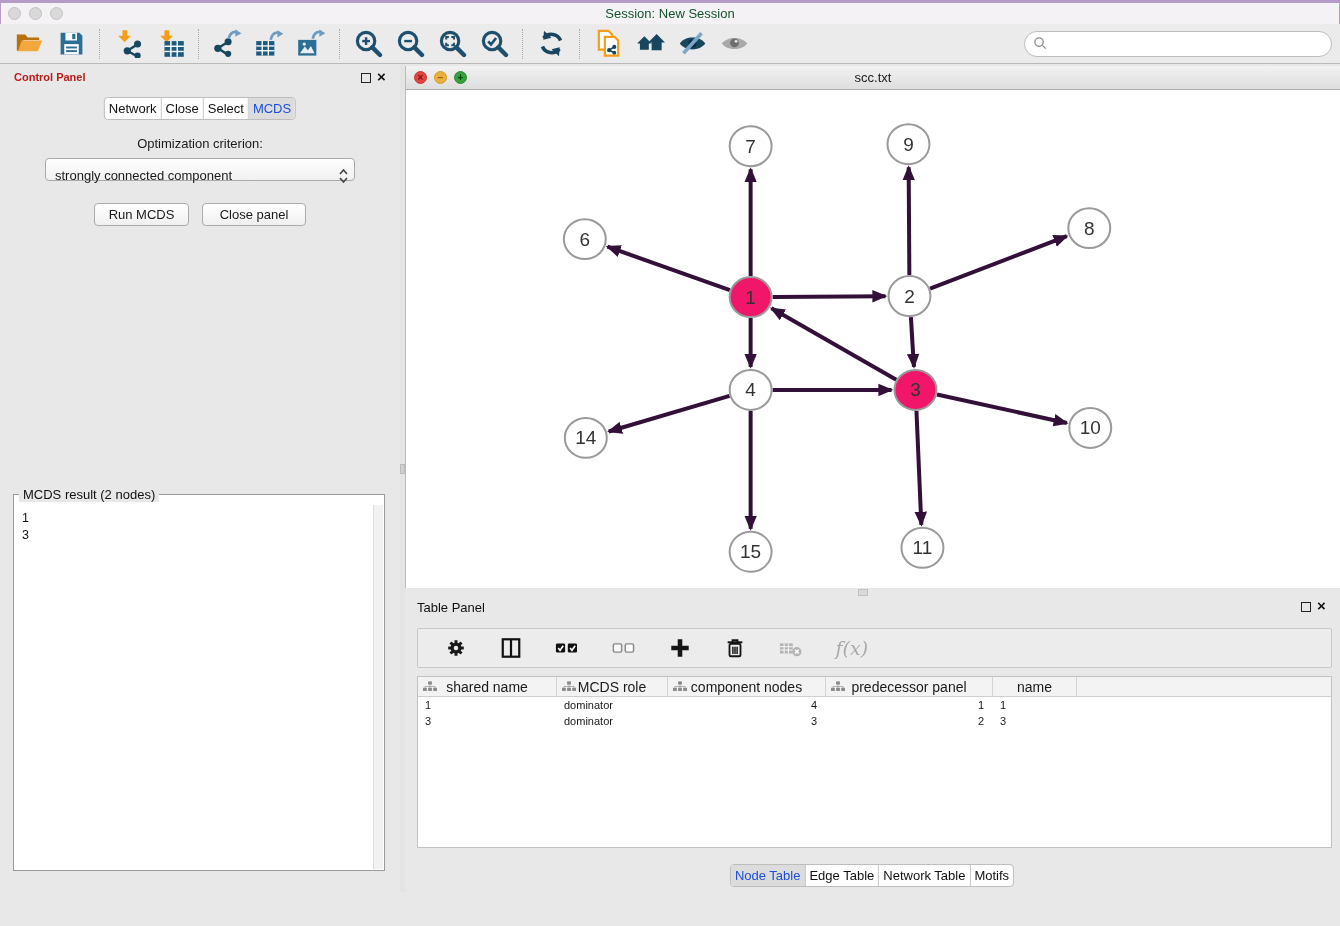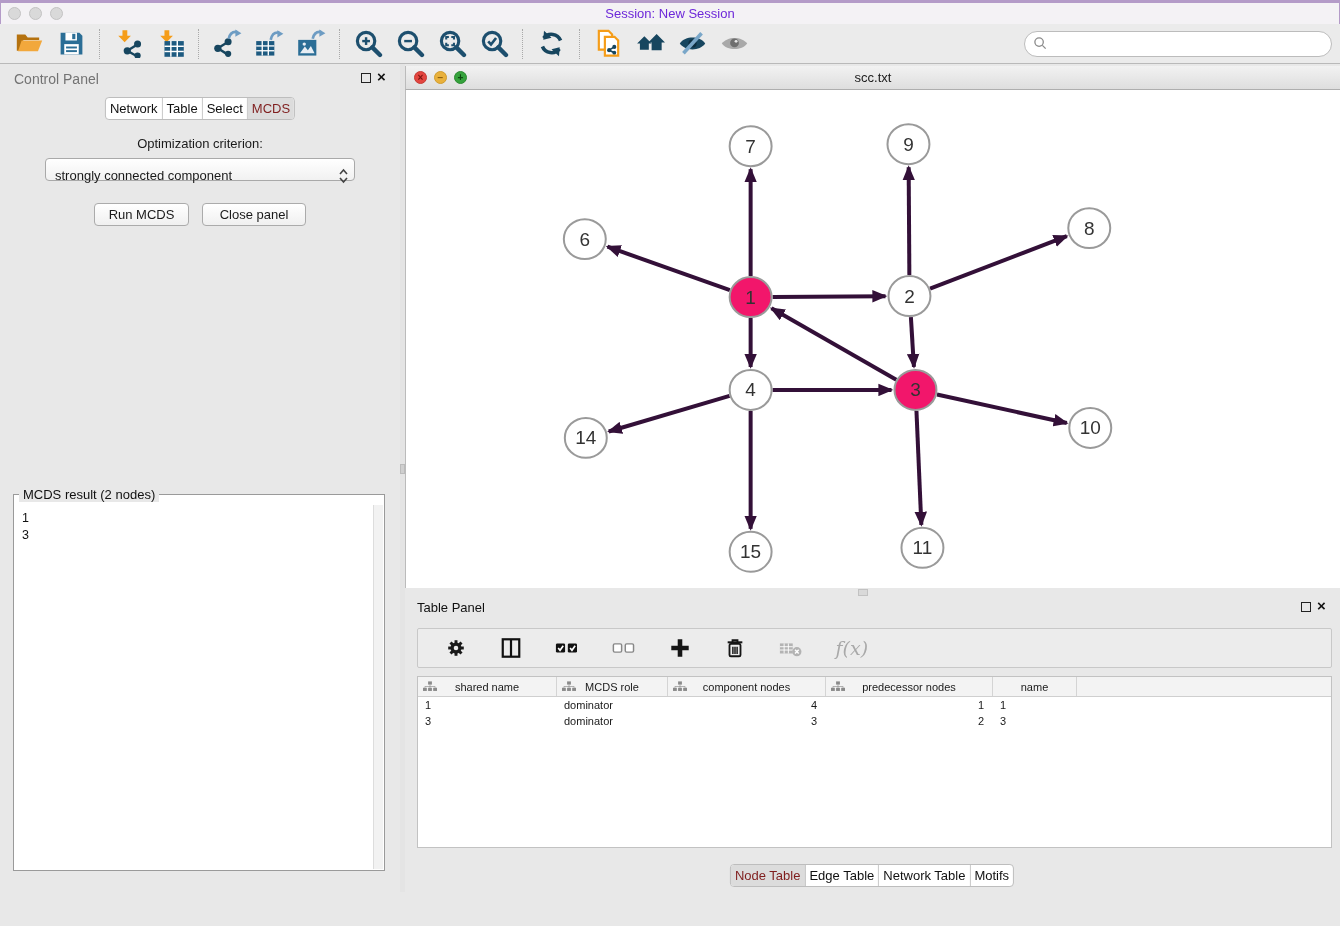--- a/index.html
+++ b/index.html
@@ -1,37 +1,37 @@
 <!DOCTYPE html>
 <html><head>
 <meta charset="utf-8">
 <style>
   html,body{margin:0;padding:0;}
   body{width:1340px;height:926px;background:#e8e8e8;font-family:"Liberation Sans",sans-serif;color:#1a1a1a;overflow:hidden;}
   #root{position:relative;width:1340px;height:926px;}
   
   #titlebar{position:absolute;left:0;top:0;width:1340px;height:24px;background:#f4f2f5;border-top:3px solid #b49bc8;box-sizing:border-box;border-left:1px solid #b49bc8;border-right:1px solid #b49bc8;}
-  #window-title{position:absolute;left:0;top:3px;width:100%;text-align:center;font-size:13px;color:#6d28d9;}
+  #window-title{position:absolute;left:0;top:3px;width:100%;text-align:center;font-size:13px;color:#14532d;}
   .tl-dot{position:absolute;top:4px;width:13px;height:13px;border-radius:50%;background:#d9d9d9;border:1px solid #c3c3c3;box-sizing:border-box;}
   
   #toolbar{position:absolute;left:0;top:24px;width:1340px;height:40px;background:#ebebeb;border-bottom:1px solid #b9b9b9;box-sizing:border-box;display:flex;align-items:center;padding:0 8px;}
   .tbi{width:38px;height:34px;display:flex;align-items:center;justify-content:center;margin:0 2px;flex:0 0 auto;}
   .tbi svg{width:29px;height:29px;}
   .sep{height:30px;border-left:1px dotted #a9a9a9;margin:0 7px;flex:0 0 auto;}
   #search-wrap{margin-left:auto;width:290px;height:24px;border:1px solid #bcbcbc;border-radius:13px;background:#fff;display:flex;align-items:center;padding:0 8px;gap:4px;}
   #search-wrap input{border:none;outline:none;flex:1;font-size:12px;background:transparent;font-family:"Liberation Sans",sans-serif;}
   
-  #cp-title{position:absolute;left:14px;top:71px;font-size:14px;color:#737373;}
+  #cp-title{position:absolute;left:14px;top:71px;font-size:11px;color:#b91c1c;font-weight:bold;}
   .float-ic{width:10px;height:10px;border:1.6px solid #222;box-sizing:border-box;display:inline-block;}
   .close-ic{font-size:15px;font-weight:bold;color:#111;line-height:12px;}
   #cp-tabs{position:absolute;left:200px;top:97px;transform:translateX(-50%);}
   .tabstrip{display:flex;border:1px solid #bdbdbd;border-radius:4px;overflow:hidden;background:#fff;font-size:13px;height:21px;}
   .tab{padding:0 4px;border-right:1px solid #c9c9c9;display:flex;align-items:center;color:#111;white-space:nowrap;}
   .tab:last-child{border-right:none;}
-  .tab.sel{background:#dcdcdc;color:#7f1d1d;}
+  .tab.sel{background:#dcdcdc;color:#1d4ed8;}
   #opt-label{position:absolute;left:0;top:136px;width:400px;text-align:center;font-size:13px;}
   #criterion-select{position:absolute;left:45px;top:158px;width:310px;height:23px;border:1px solid #a9a9a9;border-radius:4px;background:linear-gradient(#ffffff,#f1f1f1);box-sizing:border-box;display:flex;align-items:center;justify-content:space-between;padding:12px 5px 0 9px;font-size:13px;}
   .mac-btn{position:absolute;height:23px;border:1px solid #ababab;border-radius:4px;background:linear-gradient(#ffffff,#f0f0f0);font-size:13px;display:flex;align-items:center;justify-content:center;box-sizing:border-box;margin-top:12px;}
   #mcds-group{position:absolute;left:13px;top:494px;width:372px;height:377px;border:1px solid #9a9a9a;background:#fff;box-sizing:border-box;}
   #mcds-legend{position:absolute;top:-8px;left:5px;background:#e8e8e8;padding:0 4px;font-size:13px;color:#111;text-align:center;}
   #result-lines{padding:15px 8px 0 8px;font-size:12.5px;line-height:17px;color:#111;}
   #mcds-scroll{position:absolute;right:1px;top:10px;bottom:1px;width:9px;background:#f2f2f2;border-left:1px solid #ddd;}
   
   #v-splitter{position:absolute;left:400px;top:64px;width:5px;height:828px;background:#e4e4e4;}
   #v-grip{position:absolute;left:400px;top:464px;width:5px;height:10px;background:#cfcfcf;border:1px solid #bbb;box-sizing:border-box;}
@@ -43,21 +43,21 @@
   #graph-svg{position:absolute;left:0;top:0;width:100%;height:100%;}
   #h-grip{position:absolute;left:858px;top:589px;width:10px;height:7px;background:#d9d9d9;border:1px solid #c2c2c2;box-sizing:border-box;}
   
   #tp-title{position:absolute;left:417px;top:600px;font-size:13px;color:#111;}
   #tp-toolbar{position:absolute;left:417px;top:628px;width:915px;height:40px;background:#ececec;border:1px solid #c8c8c8;border-radius:2px;box-sizing:border-box;display:flex;align-items:center;padding:0 8px;gap:14px;}
   .tpi{height:26px;display:flex;align-items:center;justify-content:center;margin-left:19px;}
   .tpi svg{height:22px;}
   #fx-label{font-family:"DejaVu Serif",serif;font-style:italic;color:#a9a9a9;font-size:19px;}
   #tp-table{position:absolute;left:417px;top:676px;width:915px;height:172px;background:#fff;border:1px solid #c2c2c2;box-sizing:border-box;overflow:hidden;}
   #thead-row{display:flex;height:19px;background:#f3f3f3;border-bottom:1px solid #cfcfcf;}
-  .th{position:relative;display:flex;align-items:center;justify-content:center;border-right:1px solid #d4d4d4;font-size:11px;color:#1a1a1a;box-sizing:border-box;flex:0 0 auto;}
+  .th{position:relative;display:flex;align-items:center;justify-content:center;border-right:1px solid #d4d4d4;font-size:14px;color:#1a1a1a;box-sizing:border-box;flex:0 0 auto;}
   .tree-ic{position:absolute;left:5px;width:14px;height:11px;}
   .trow{display:flex;height:16px;font-size:11px;color:#1a1a1a;align-items:center;}
   .td{box-sizing:border-box;padding:0 9px 0 7px;overflow:hidden;white-space:nowrap;flex:0 0 auto;}
   #tp-tabs{position:absolute;left:872px;top:864px;transform:translateX(-50%);}
   
   #statusbar{position:absolute;left:0;top:892px;width:1340px;height:34px;background:#e9e9e9;border-top:1px solid #b5b5b5;box-sizing:border-box;}
   #list-btn{position:absolute;left:10px;top:5px;width:31px;height:25px;background:#fbfbfb;border:1px solid #b9b9b9;box-sizing:border-box;display:flex;align-items:center;justify-content:center;}
   #memory-btn{position:absolute;right:8px;top:5px;height:25px;background:#fbfbfb;border:1px solid #b9b9b9;border-radius:4px;display:flex;align-items:center;gap:6px;padding:0 10px;font-size:12px;box-sizing:border-box;}
   #memory-dot{width:11px;height:11px;border-radius:50%;background:#1f9d3a;}
 </style>
@@ -232,21 +232,21 @@
       <input value="" placeholder="" style="">
     </span>
   </div>
 
   <div id="cp-title">Control Panel</div>
   <span class="float-ic" style="position:absolute;left:361px;top:73px;"></span>
   <span class="close-ic" style="position:absolute;left:377px;top:71px;">×</span>
 
   <div id="cp-tabs" class="tabstrip">
       <div class="tab">Network</div>
-      <div class="tab">Table</div>
+      <div class="tab">Close</div>
       <div class="tab">Select</div>
       <div class="tab sel">MCDS</div>
     </div>
 
   <div id="opt-label">Optimization criterion:</div>
 
   <div id="criterion-select">
     <span>strongly connected component</span>
     <svg width="11" height="16" viewBox="0 0 11 16">
         <path d="M2 6 L5.5 2 L9 6" fill="none" stroke="#444" stroke-width="1.6"></path>
@@ -458,21 +458,21 @@
         <div class="th" style="width: 167px;">
           <svg class="tree-ic" viewBox="0 0 22 16">
             <g fill="#8a8a8a">
               <rect x="8" y="0" width="6" height="5"></rect>
               <rect x="0" y="10" width="6" height="5"></rect>
               <rect x="8" y="10" width="6" height="5"></rect>
               <rect x="16" y="10" width="6" height="5"></rect>
             </g>
             <path d="M11 5v3M3 10V8h16v2M11 8v2" stroke="#8a8a8a" fill="none"></path>
           </svg>
-          <span class="th-label">predecessor nodes</span>
+          <span class="th-label">predecessor panel</span>
         </div>
         <div class="th" style="width: 84px;">
           <span class="th-label">name</span>
         </div>
       </div>
     <div id="tbody">
         <div class="trow">
           <div class="td" style="width: 139px; text-align: left;">1</div>
           <div class="td" style="width: 111px; text-align: left;">dominator</div>
           <div class="td" style="width: 158px; text-align: right;">4</div>

